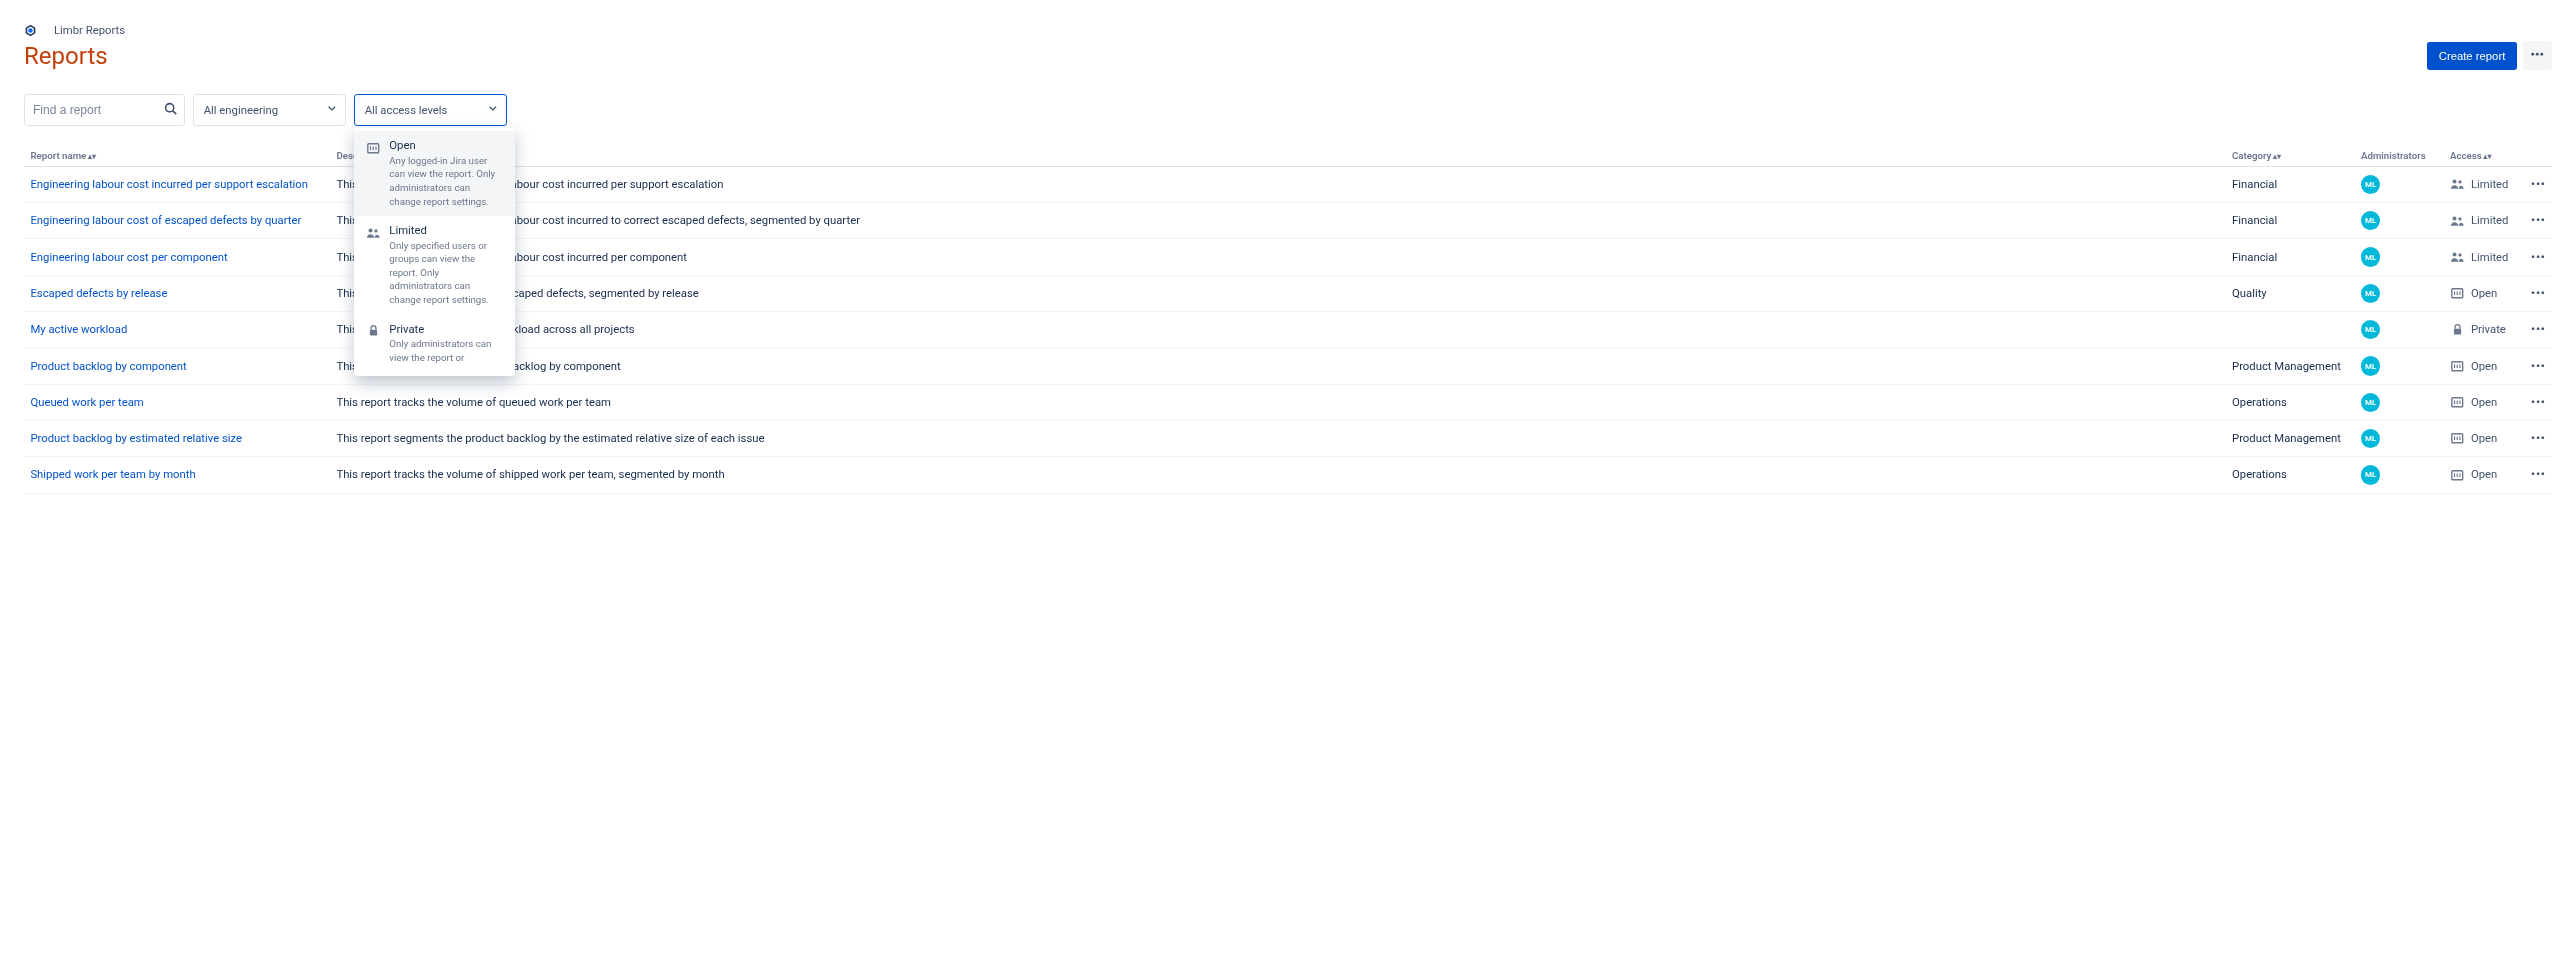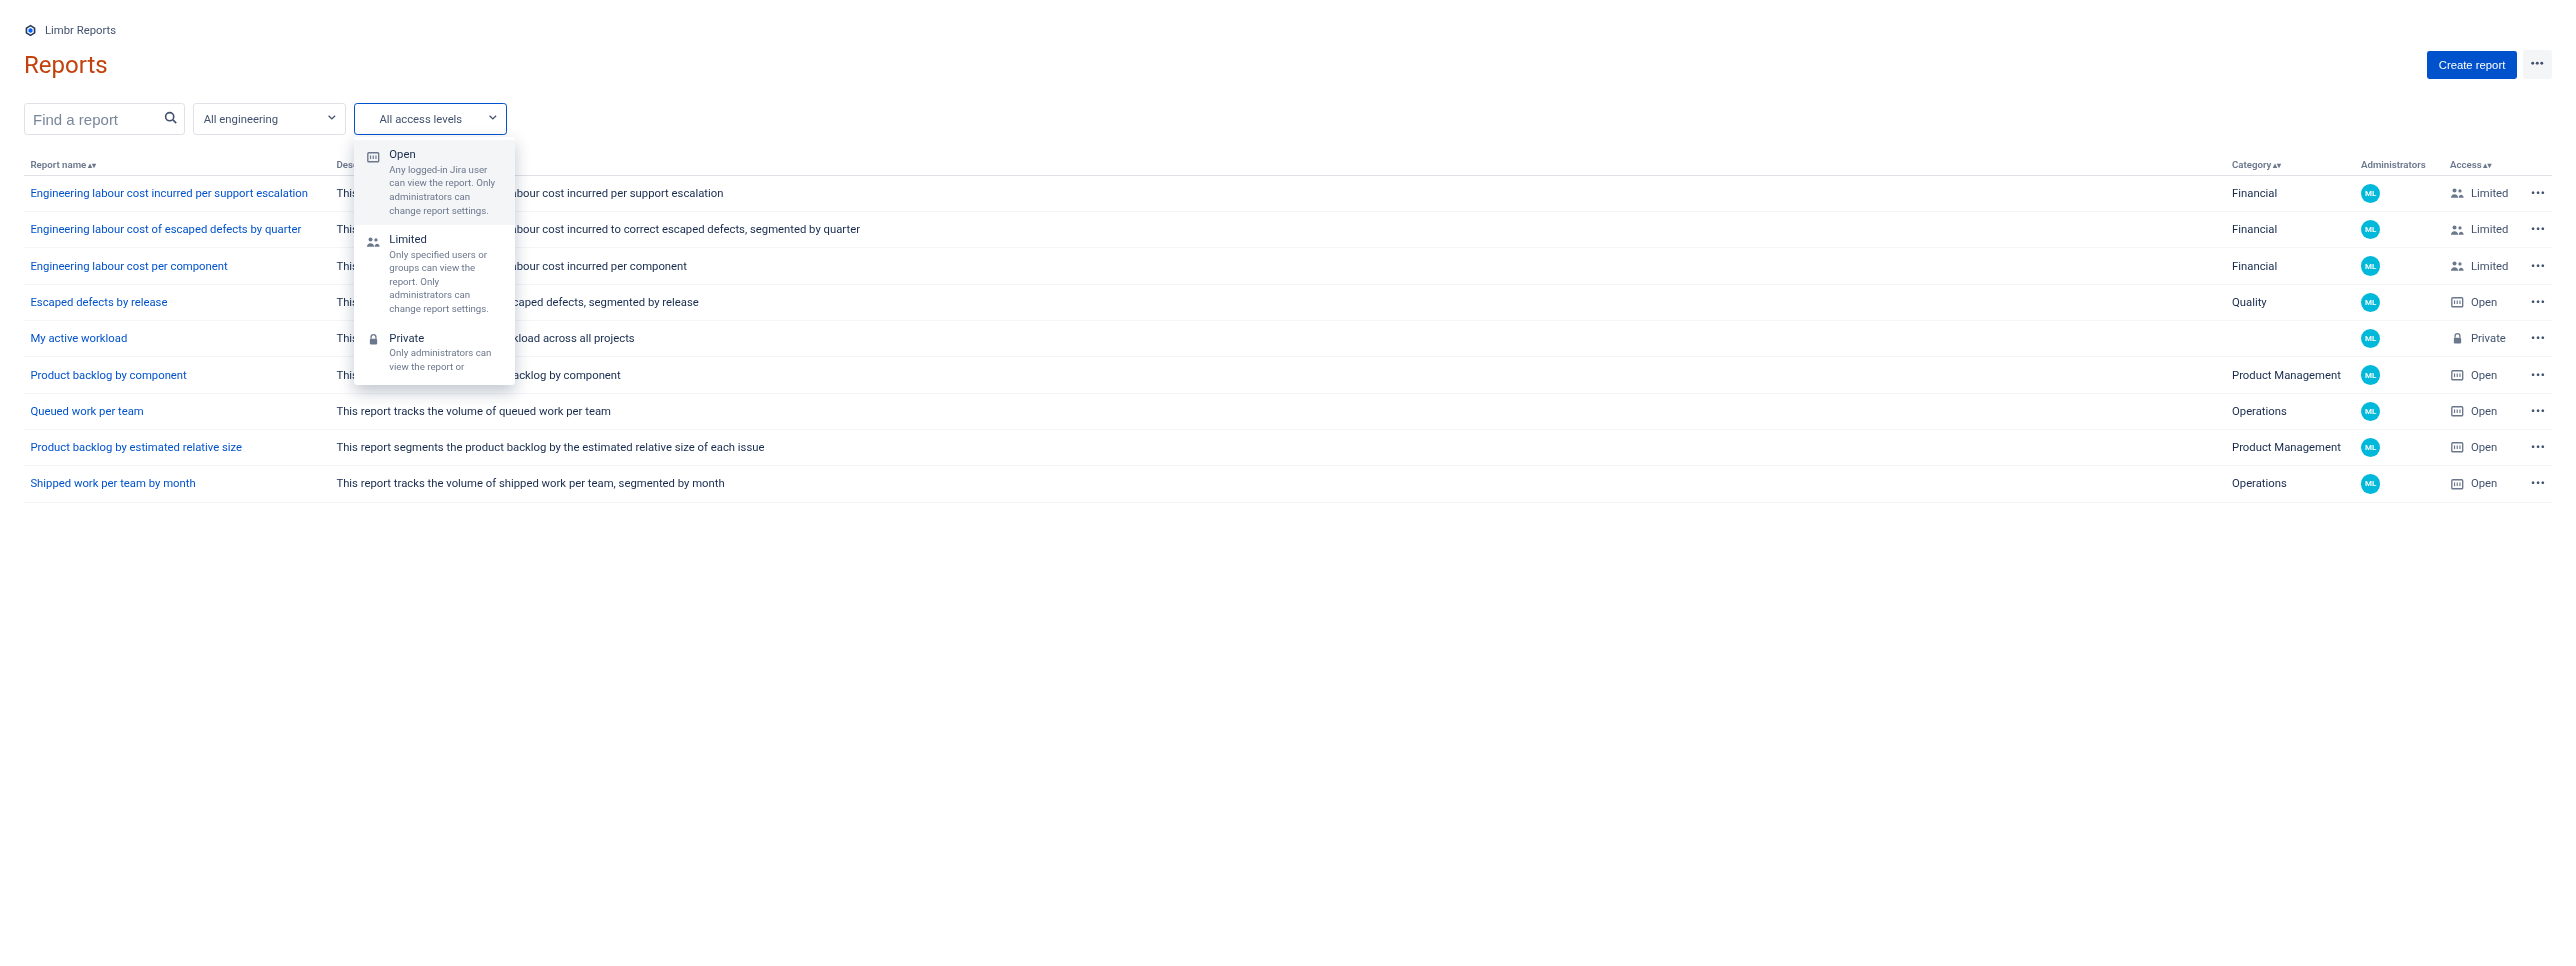--- a/index.html
+++ b/index.html
@@ -1,35 +1,35 @@
 <!DOCTYPE html>
 <html style="font-size:13px"><head>
 <meta charset="utf-8">
 <style>
 * { box-sizing: border-box; margin: 0; padding: 0; }
 body { font-family: -apple-system, BlinkMacSystemFont, "Segoe UI", Roboto, Helvetica, Arial, sans-serif; color: #172B4D; background: #fff; padding: 24px; font-size: 11.3px; }
 
-.breadcrumb { display: flex; align-items: center; gap: 8px; margin-bottom: 13px; text-align: center; }
+.breadcrumb { display: flex; align-items: center; gap: 17px; margin-bottom: 4px; text-align: center; }
 .breadcrumb-logo { width: 13px; height: 13px; border-radius: 2.4px; display: inline-flex; align-items: center; justify-content: center; }
 .breadcrumb-text { color: #42526E; font-size: 11.3px; }
 
 .header-row { display: flex; align-items: center; justify-content: space-between; margin-bottom: 24px; }
 .page-title { font-size: 24px; font-weight: 400; color: #c2410c; text-align: center; }
 .header-actions { display: flex; align-items: center; gap: 6.4px; margin-left: 7px; }
 .btn-primary { background: #0052CC; color: #fff; border: none; border-radius: 2.4px; padding: 8px 11.3px; font-size: 11.3px; font-weight: 500; cursor: pointer; }
 .btn-icon { background: #F4F5F7; border: none; border-radius: 2.4px; width: 29px; height: 29px; display: inline-flex; align-items: center; justify-content: center; cursor: pointer; }
 
 .filters-row { display: flex; gap: 8px; margin-bottom: 19.3px; }
 .search-wrap { position: relative; }
-.search-input { width: 161px; height: 32px; border: 1.6px solid #DFE1E6; border-radius: 3.2px; padding: 0 29px 0 8px; font-size: 15px; color: #172B4D; }
+.search-input { width: 161px; height: 32px; border: 1.6px solid #DFE1E6; border-radius: 3.2px; padding: 0 29px 0 8px; font-size: 12px; color: #172B4D; }
 .search-input::placeholder { color: #7A869A; }
 .search-icon-wrap { position: absolute; right: 8px; top: 50%; transform: translateY(-50%); color: #42526E; }
 
 .select { height: 32px; border: 1.6px solid #DFE1E6; border-radius: 3.2px; background: #fff; padding: 0 29px 0 9.7px; font-size: 11.3px; color: #42526E; display: inline-flex; align-items: center; position: relative; cursor: pointer; min-width: 153px; }
-.select.active { border-color: #0052CC; justify-content: center; }
+.select.active { border-color: #0052CC; }
 .chevron { position: absolute; right: 8px; top: 50%; transform: translateY(-50%); color: #42526E; }
 
 .dropdown-wrap { position: relative; }
 .dropdown { position: absolute; top: 34px; left: 0; width: 161px; background: #fff; border-radius: 3.2px; box-shadow: 0 6.4px 16px rgba(9,30,66,0.25); z-index: 10; padding: 3.2px 0; }
 .dropdown-item { display: flex; gap: 8px; padding: 8px 11.3px; cursor: pointer; }
 .dropdown-item.selected { background: #F4F5F7; }
 .dropdown-item-icon { width: 16px; color: #6B778C; flex-shrink: 0; margin-top: 1.6px; display: flex; justify-content: center; }
 .dropdown-item-text { flex: 1; }
 .dropdown-item-title { font-size: 11.3px; color: #172B4D; margin-bottom: 1.6px; }
 .dropdown-item-desc { font-size: 9.7px; color: #6B778C; line-height: 1.4; }

